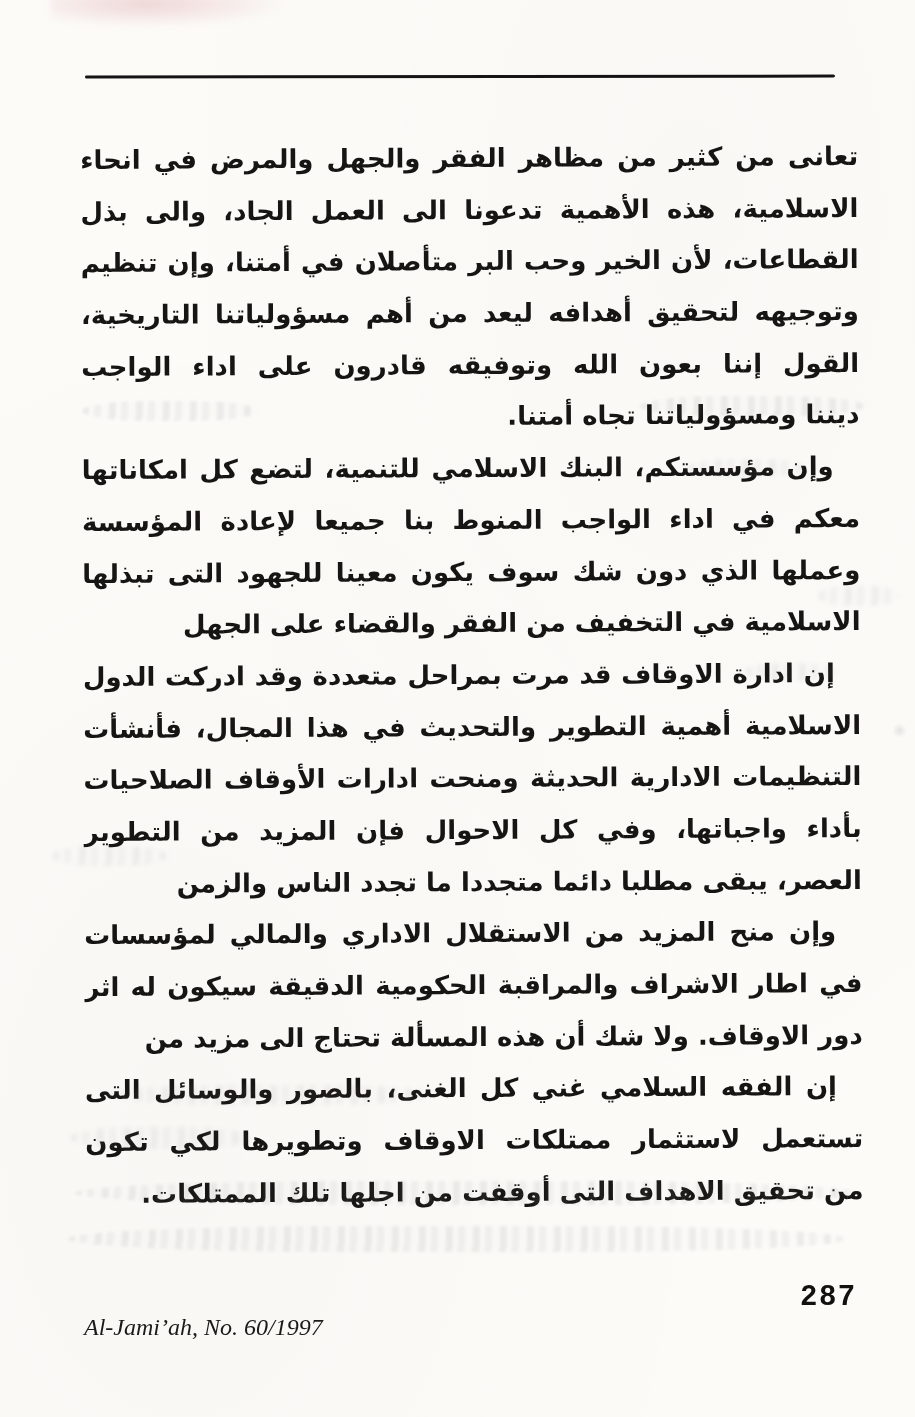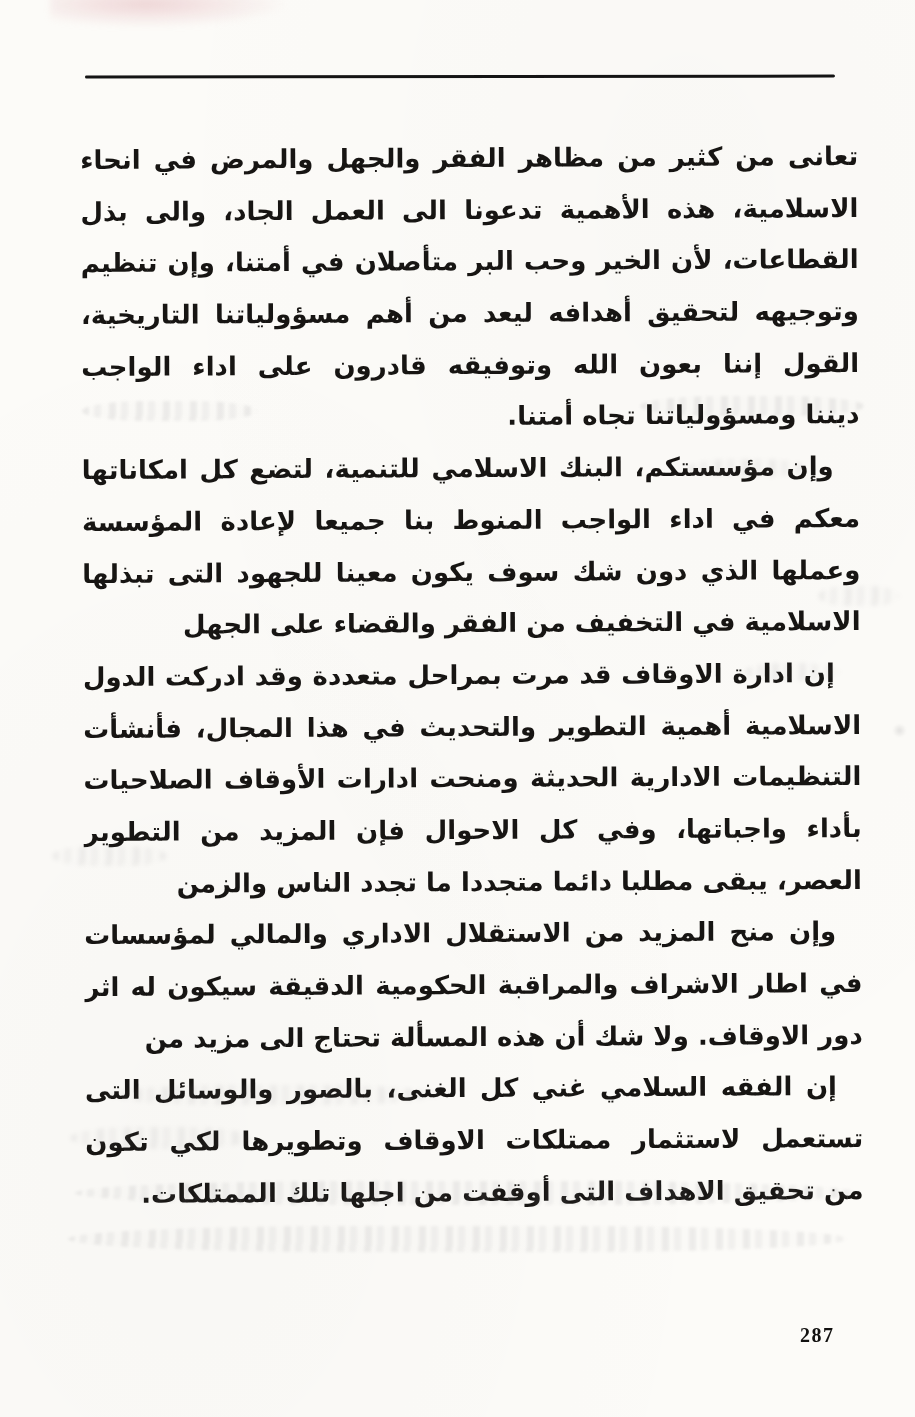--- a/index.html
+++ b/index.html
@@ -54,23 +54,23 @@
     position:absolute; width:13px; height:15px; opacity:.35; filter:blur(1px);
     background:radial-gradient(circle, rgba(110,108,112,.5), transparent 70%);
   }
   
   .footer-journal {
     position:absolute; left:84px; top:1314px;
     font-family:"Liberation Serif", serif; font-style:italic;
     font-size:24px; color:#1c1a18; white-space:nowrap;
   }
   .footer-page {
-    position:absolute; left:800px; top:1324px;
-    font-family:Liberation Serif, serif; font-weight:700;
-    font-size:20px; color:#121110; letter-spacing:1.5px;
+    position:absolute; left:800px; top:1281px;
+    font-family:Liberation Mono, monospace; font-weight:700;
+    font-size:29px; color:#121110; letter-spacing:1.5px;
   }
 </style>
 </head>
 <body>
 
 <div class="page">
 
   <div class="smudge"></div>
   <div class="rule"></div>
 
@@ -119,15 +119,16 @@
   <div class="ghost light" style="left:688px; top:459px; width:118px; height:18px;"></div>
   <div class="ghost light" style="left:818px; top:586px; width:82px;  height:20px;"></div>
   <div class="ghost light" style="left:745px; top:663px; width:95px;  height:18px;"></div>
   <div class="ghost light" style="left:52px;  top:846px; width:115px; height:20px;"></div>
   <div class="ghost light" style="left:108px; top:1085px; width:330px; height:20px;"></div>
   <div class="ghost light" style="left:70px;  top:1127px; width:180px; height:22px;"></div>
   <div class="ghost" style="left:75px;  top:1181px; width:785px; height:24px;"></div>
   <div class="ghost" style="left:68px;  top:1226px; width:780px; height:26px;"></div>
   <div class="speck" style="left:893px; top:723px;"></div>
 
+  <div class="footer-journal">Al-Jami’ah, No. 60/1997</div>
   <div class="footer-page">287</div>
 
 </div>
 
 </body></html>

